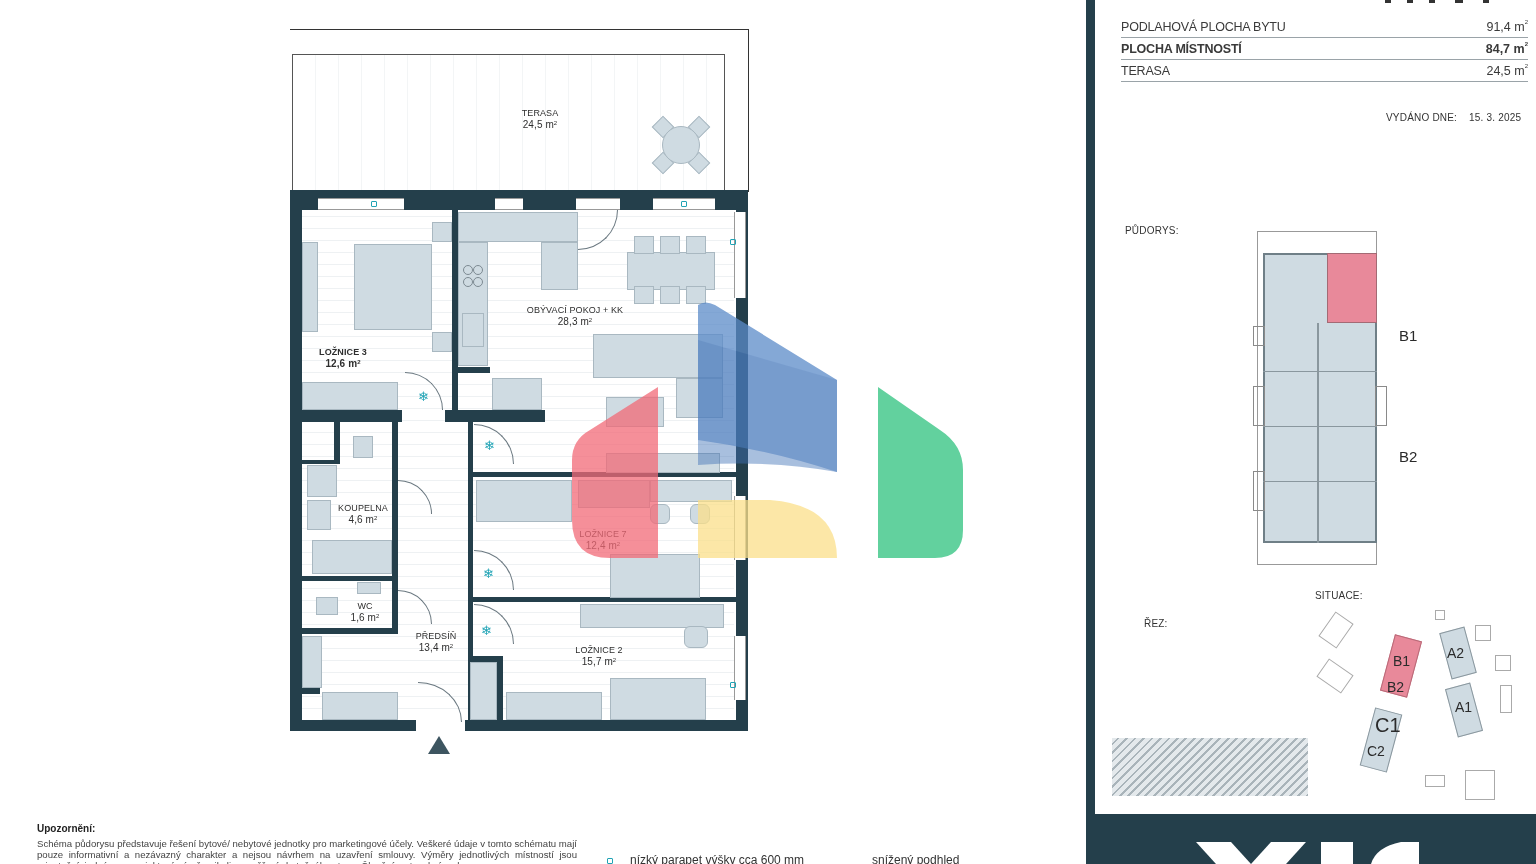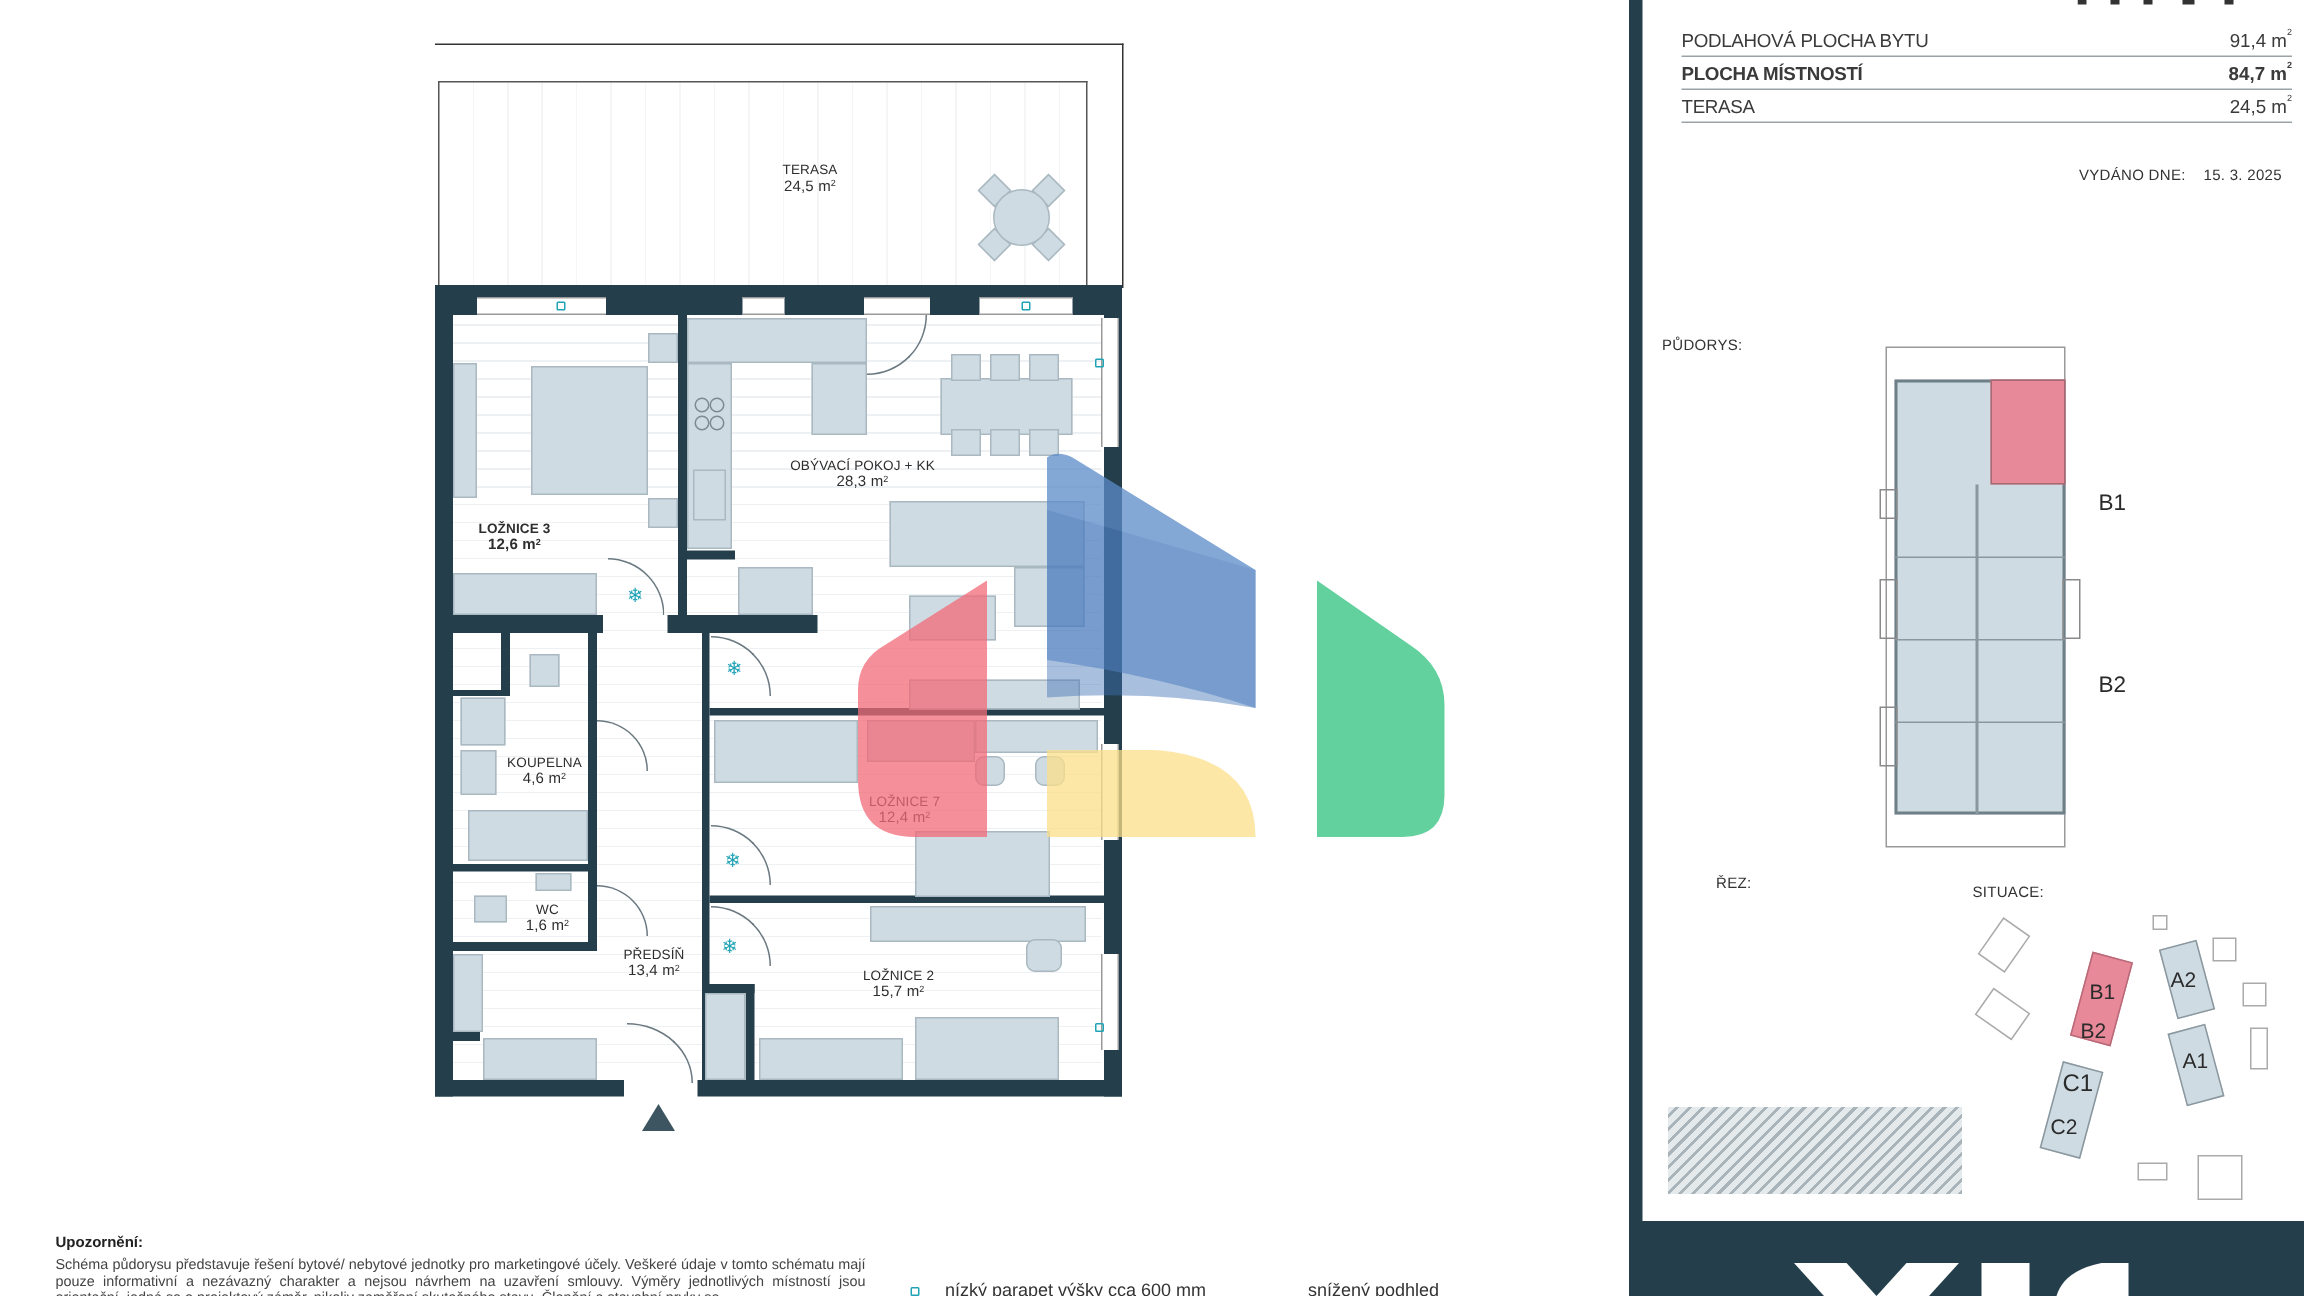--- a/index.html
+++ b/index.html
@@ -222,59 +222,59 @@
       <span class="val"><span>84,7 m</span><sup>2</sup></span>
     </div>
     <div class="spec-row" style="top:60px;">
       <span class="lbl">TERASA</span>
       <span class="val"><span>24,5 m</span><sup>2</sup></span>
     </div>
 
     <div class="small-cap" style="left:291px;top:112px;">VYDÁNO DNE:</div>
     <div class="small-cap" style="left:374px;top:112px;">15. 3. 2025</div>
 
-    <div class="small-cap" style="left:13px;top:225px;">PŮDORYS:</div>
+    <div class="small-cap" style="left:30px;top:225px;">PŮDORYS:</div>
     <div class="abs" style="left:158px;top:231px;width:126px;height:334px;">
       <div class="outline" style="left:4px;top:0;width:120px;height:334px;border-color:#999;"></div>
       <div class="abs" style="left:10px;top:22px;width:114px;height:290px;background:#cfdbe2;border:2px solid #6f7f87;box-sizing:border-box;"></div>
       <div class="abs" style="left:74px;top:22px;width:50px;height:70px;background:#e8899a;border:1px solid #a36a74;box-sizing:border-box;"></div>
       <div class="abs" style="left:64px;top:92px;width:2px;height:220px;background:#8a979e;"></div>
       <div class="abs" style="left:10px;top:140px;width:114px;height:1px;background:#8a979e;"></div>
       <div class="abs" style="left:10px;top:195px;width:114px;height:1px;background:#8a979e;"></div>
       <div class="abs" style="left:10px;top:250px;width:114px;height:1px;background:#8a979e;"></div>
       <div class="outline" style="left:0;top:95px;width:12px;height:20px;"></div>
       <div class="outline" style="left:0;top:155px;width:12px;height:40px;"></div>
       <div class="outline" style="left:0;top:240px;width:12px;height:40px;"></div>
       <div class="outline" style="left:122px;top:155px;width:12px;height:40px;"></div>
     </div>
     <div class="bldg-label" style="left:304px;top:327px;">B1</div>
     <div class="bldg-label" style="left:304px;top:448px;">B2</div>
 
-    <div class="small-cap" style="left:17px;top:584px;padding-left:32px;">ŘEZ:</div>
+    <div class="small-cap" style="left:17px;top:618px;padding-left:32px;">ŘEZ:</div>
     <div class="abs" style="left:17px;top:738px;width:196px;height:58px;background:repeating-linear-gradient(-45deg,#a9b4ba 0 2px,#e4e9ec 2px 6px);"></div>
 
     <div class="small-cap" style="left:220px;top:590px;">SITUACE:</div>
     <div class="abs" style="left:220px;top:605px;width:215px;height:200px;">
       <div class="outline" style="left:10px;top:10px;width:22px;height:30px;transform:rotate(35deg);border-color:#aaa;"></div>
       <div class="outline" style="left:5px;top:60px;width:30px;height:22px;transform:rotate(35deg);border-color:#aaa;"></div>
       <div class="outline" style="left:120px;top:5px;width:10px;height:10px;border-color:#aaa;"></div>
       <div class="outline" style="left:160px;top:20px;width:16px;height:16px;border-color:#aaa;"></div>
       <div class="outline" style="left:180px;top:50px;width:16px;height:16px;border-color:#aaa;"></div>
       <div class="outline" style="left:185px;top:80px;width:12px;height:28px;border-color:#aaa;"></div>
       <div class="outline" style="left:150px;top:165px;width:30px;height:30px;border-color:#aaa;"></div>
       <div class="outline" style="left:110px;top:170px;width:20px;height:12px;border-color:#aaa;"></div>
       <div class="site-bldg hl" style="left:72px;top:32px;width:28px;height:58px;transform:rotate(15deg);"></div>
       <div class="abs" style="left:78px;top:48px;font-size:14px;">B1</div>
       <div class="abs" style="left:72px;top:74px;font-size:14px;">B2</div>
       <div class="site-bldg" style="left:130px;top:24px;width:26px;height:48px;transform:rotate(-15deg);"></div>
       <div class="abs" style="left:132px;top:40px;font-size:14px;">A2</div>
       <div class="site-bldg" style="left:136px;top:80px;width:26px;height:50px;transform:rotate(-15deg);"></div>
       <div class="abs" style="left:140px;top:94px;font-size:14px;">A1</div>
       <div class="site-bldg" style="left:52px;top:105px;width:28px;height:60px;transform:rotate(15deg);"></div>
-      <div class="abs" style="left:60px;top:109px;font-size:16px;">C1</div>
+      <div class="abs" style="left:60px;top:109px;font-size:20px;">C1</div>
       <div class="abs" style="left:52px;top:138px;font-size:14px;">C2</div>
     </div>
   </div>
 
   <svg class="abs" style="left:105px;top:842px;" width="230" height="22" viewBox="0 0 230 22">
     <path d="M5 0 L40 0 L60 22 L25 22 Z" fill="#ffffff"></path>
     <path d="M80 0 L115 0 L95 22 L60 22 Z" fill="#ffffff"></path>
     <rect x="130" y="0" width="32" height="22" fill="#ffffff"></rect>
     <path d="M210 0 L228 0 L228 22 L180 22 Q185 5 210 0 Z" fill="#ffffff"></path>
   </svg>

